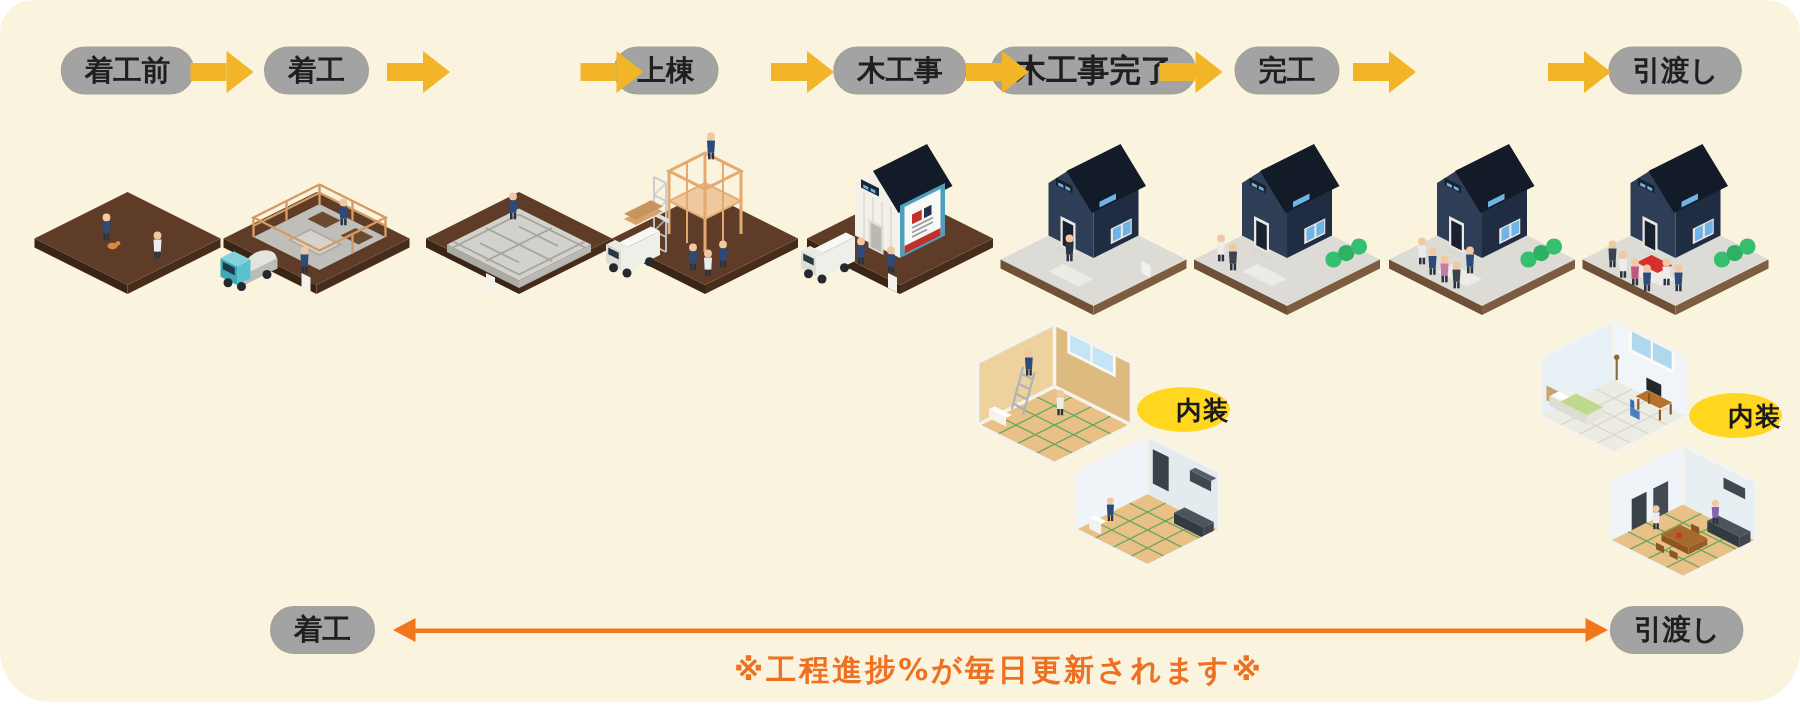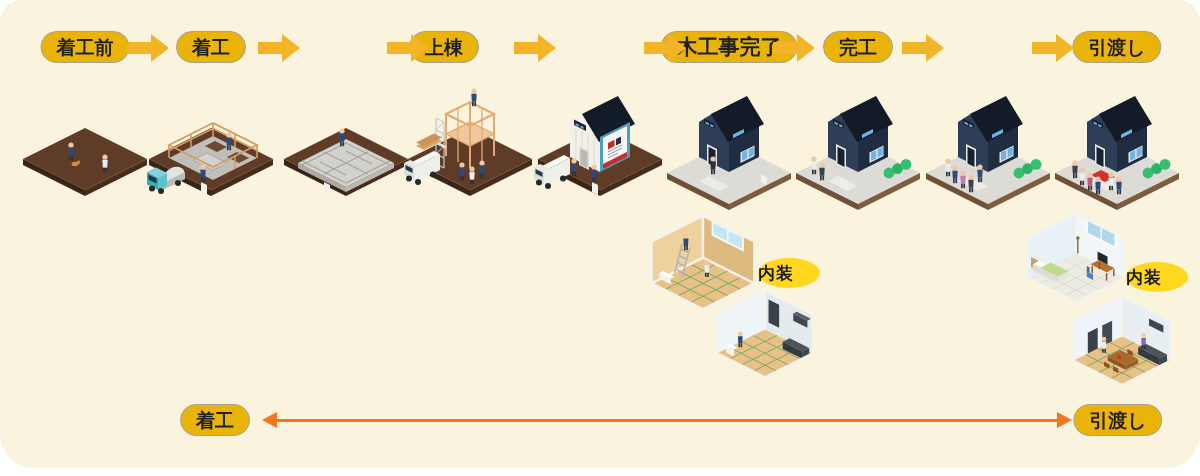--- a/index.html
+++ b/index.html
@@ -2,34 +2,34 @@
 <html style="--card: #FAF3DE; --yellow: #F2B527; --orange: #F2761B; --caption: #EE7121; --badge: #FFD71E;"><head>
 <meta charset="utf-8">
 <style>
   html,body{margin:0;padding:0;background:#FFFFFF;}
   body{font-family:"DejaVu Sans","Liberation Sans",sans-serif;}
   #canvas{position:relative;width:1200px;height:476px;background:#FFFFFF;overflow:hidden;}
   #card{position:absolute;left:0;top:0;right:0;bottom:8px;background:var(--card,#FAF3DE);
         border-radius:22px 22px 34px 34px;}
   
   .pill{position:absolute;transform:translateX(-50%);top:31px;height:32px;line-height:30px;
-        background:#eab308;border:1.5px solid #A3A19A;border-radius:17px;padding:0 15px;
+        background:#a3a3a3;border:1.5px solid #A3A19A;border-radius:17px;padding:0 15px;
         font-weight:bold;font-size:19px;color:#1F1F1F;white-space:nowrap;box-sizing:border-box;
         }
   .pill.bottom{top:404px;}
   .flow-arrow{position:absolute;top:34px;width:44px;height:28px;transform:translateX(-50%);}
   .flow-arrow .shaft{position:absolute;left:1px;top:8px;width:24px;height:12px;background:var(--yellow,#F2B527);}
   .flow-arrow .head{position:absolute;left:25px;top:0;width:0;height:0;
         border-top:14px solid transparent;border-bottom:14px solid transparent;
         border-left:18px solid var(--yellow,#F2B527);}
   
   .illus{position:absolute;top:84px;width:132px;height:136px;}
   .room{position:absolute;}
   .int-badge{position:absolute;width:62px;height:30px;background:var(--badge,#FFD71E);
-        border-radius:50%;display:flex;align-items:center;justify-content:flex-start;
+        border-radius:50%;display:flex;align-items:center;justify-content:flex-end;
         font-weight:bold;font-size:17px;color:#1A1A1A;letter-spacing:1px;}
   
   .range-line{position:absolute;top:419px;left:276px;width:782px;height:3px;background:var(--orange,#F2761B);}
   .range-head{position:absolute;top:412px;width:0;height:0;border-top:8.5px solid transparent;border-bottom:8.5px solid transparent;}
   .range-head.left{left:262px;border-right:15px solid var(--orange,#F2761B);}
   .range-head.right{left:1057px;border-left:15px solid var(--orange,#F2761B);}
   .caption{position:absolute;left:666px;top:433px;transform:translateX(-50%);
         font-weight:bold;font-size:20px;letter-spacing:2px;color:var(--caption,#EE7121);white-space:nowrap;}
 </style>
 </head>
@@ -103,20 +103,21 @@
         <circle cx="5" cy="28.5" r="3" fill="#25292E"></circle>
         <circle cx="14" cy="32" r="3" fill="#25292E"></circle>
         <circle cx="29" cy="24.5" r="3" fill="#25292E"></circle>
       </g>
     </defs>
   </svg>
 
   <div class="pill" style="left:85px">着工前</div>
   <div class="pill" style="left:211px">着工</div>
   <div class="pill" style="left:444px">上棟</div>
+  <div class="pill" style="left:600px">木工事</div>
   <div class="pill" style="left:729px;font-size:21px">木工事完了</div>
   <div class="pill" style="left:858px">完工</div>
   <div class="pill" style="left:1117px">引渡し</div>
 
   <div class="flow-arrow" style="left:148px">
       <div class="shaft"></div>
       <div class="head"></div>
     </div>
   <div class="flow-arrow" style="left:278.5px">
       <div class="shaft"></div>
@@ -372,13 +373,14 @@
   </svg>
   <div class="int-badge" style="left:1126px;top:262px">
     <span>内装</span>
   </div>
 
   <div class="pill bottom" style="left:215px">着工</div>
   <div class="pill bottom" style="left:1118px">引渡し</div>
   <div class="range-line"></div>
   <div class="range-head left"></div>
   <div class="range-head right"></div>
+  <div class="caption">※工程進捗%が毎日更新されます※</div>
 </div>
 
 </body></html>

